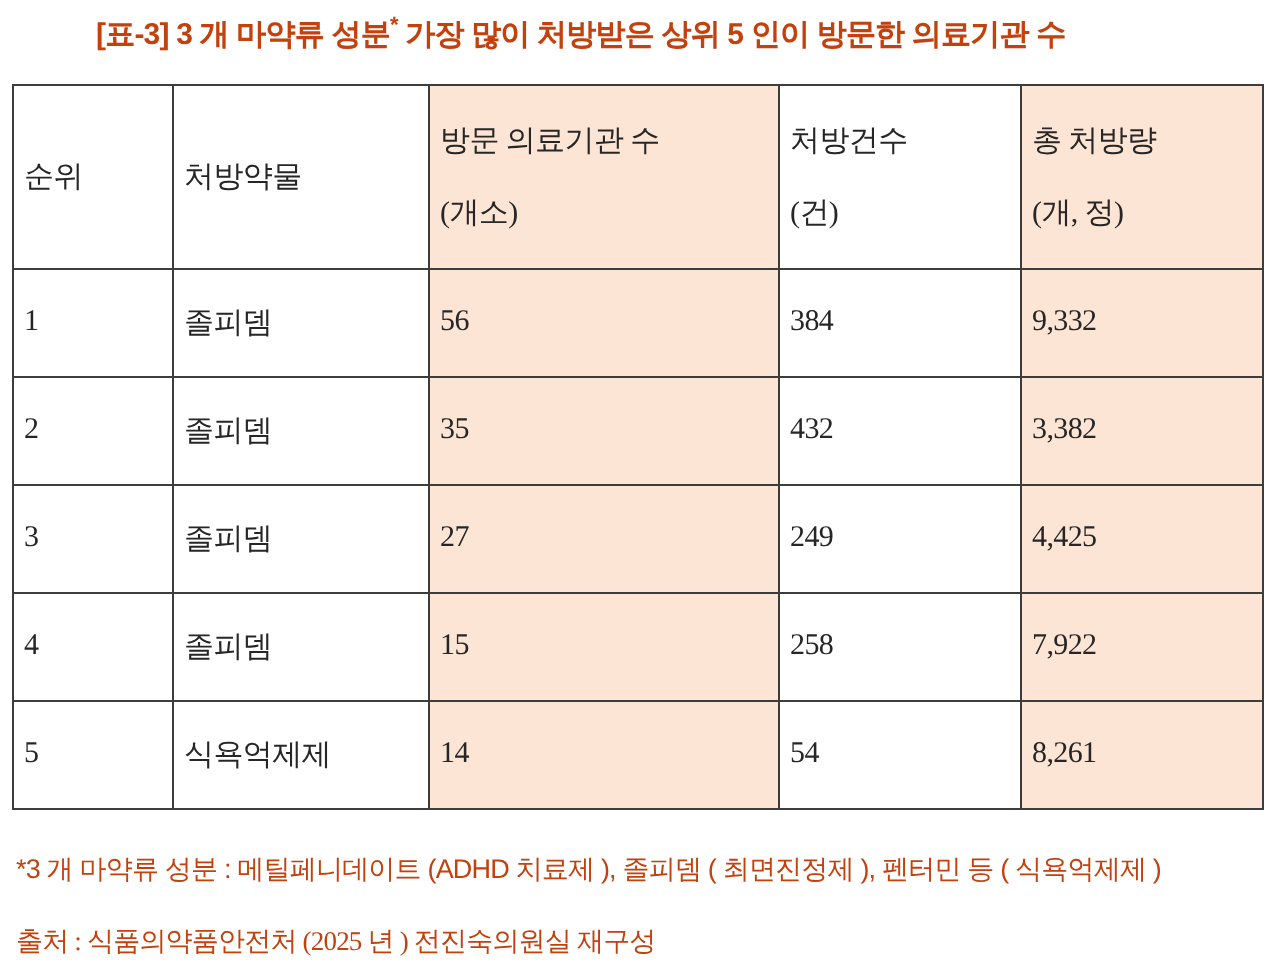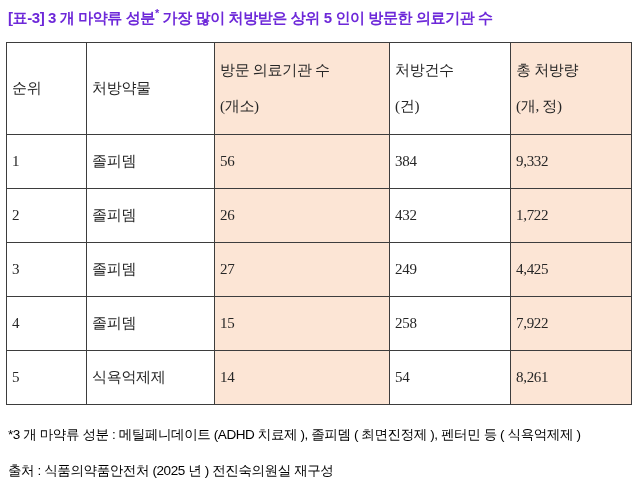--- a/index.html
+++ b/index.html
@@ -8,24 +8,25 @@
     background:#ffffff;
     font-family:"Liberation Sans", sans-serif;
     color:#262626;
     overflow:hidden;
   }
   .page { padding:8px 6px 0 6px; }
 
   .doc-title {
     font-size:15px;
     font-weight:bold;
-    color:#6d28d9;
+    color:#c2410c;
     letter-spacing:-0.4px;
     line-height:1.3;
     padding-left:2px;
+    margin-left:40px;
   }
   .doc-title sup {
     font-size:11px;
     font-weight:bold;
     vertical-align:super;
     line-height:0;
   }
 
   table.data-table {
     border-collapse:collapse;
@@ -45,26 +46,26 @@
     overflow:hidden;
     letter-spacing:-0.3px;
   }
   .data-table thead tr { height:92px; }
   .data-table tbody tr { height:54px; }
   .hl { background:#fce5d5; }
   .th-unit { margin-top:17px; }
 
   .footnote {
     font-size:13.5px;
-    color:#000000;
+    color:#c2410c;
     letter-spacing:-0.4px;
     padding-left:2px;
   }
   .footnote-1 { margin-top:21px; }
-  .footnote-2 { margin-top:18px; }
+  .footnote-2 { margin-top:18px;font-family:Liberation Serif, serif; }
 </style>
 </head>
 <body>
 
 <div class="page">
 
   <div class="doc-title">
     <span>[표-3] 3 개 마약류 성분</span><sup>*</sup><span> 가장 많이 처방받은 상위 5 인이 방문한 의료기관 수</span>
   </div>
 
@@ -102,23 +103,23 @@
       <tr>
         <td>1</td>
         <td>졸피뎀</td>
         <td class="hl">56</td>
         <td>384</td>
         <td class="hl">9,332</td>
       </tr>
       <tr>
         <td>2</td>
         <td>졸피뎀</td>
-        <td class="hl">26</td>
+        <td class="hl">35</td>
         <td>432</td>
-        <td class="hl">1,722</td>
+        <td class="hl">3,382</td>
       </tr>
       <tr>
         <td>3</td>
         <td>졸피뎀</td>
         <td class="hl">27</td>
         <td>249</td>
         <td class="hl">4,425</td>
       </tr>
       <tr>
         <td>4</td>

